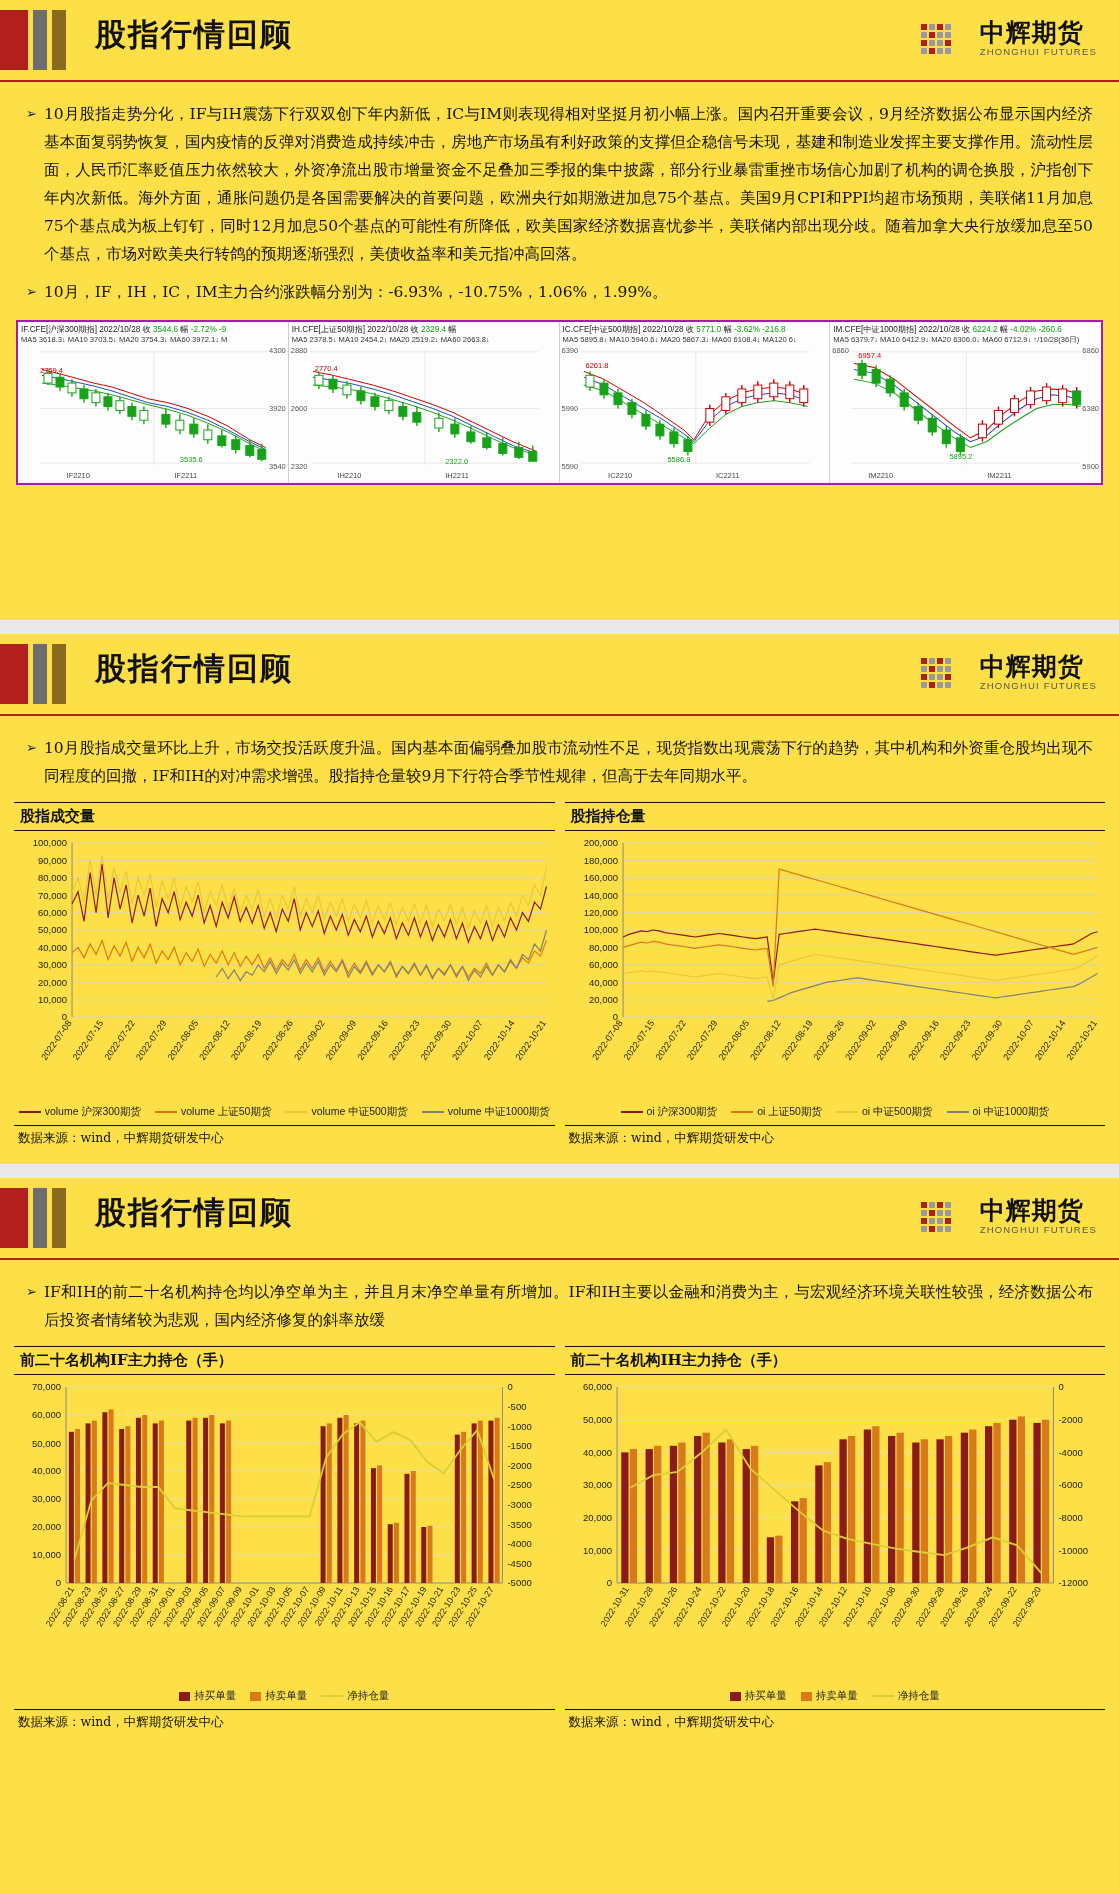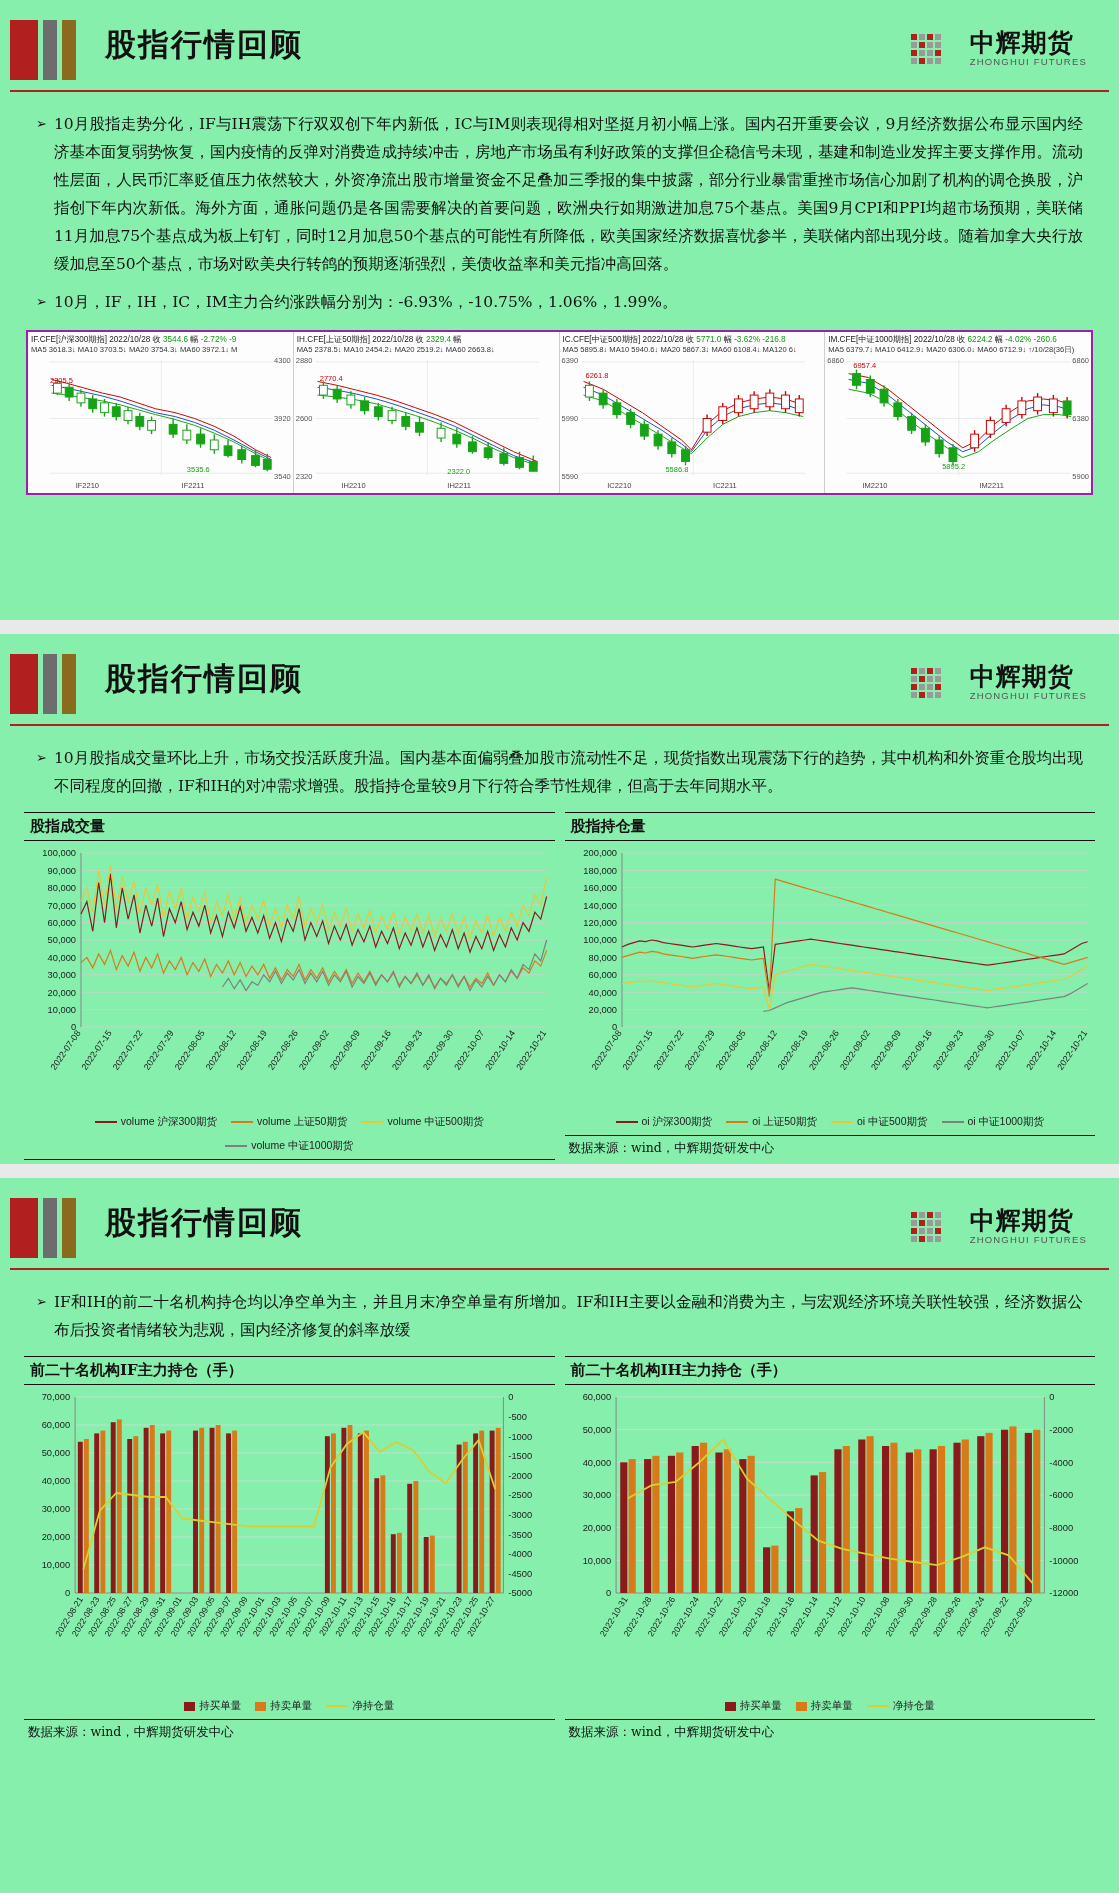--- a/index.html
+++ b/index.html
@@ -5,23 +5,23 @@
   * { box-sizing: border-box; }
   html, body { margin:0; padding:0; }
   body {
     width:1119px;
     background:#e9e9e9;
     font-family:"Liberation Sans", sans-serif;
     color:#1a1a1a;
   }
   .page {
     width:1119px;
-    background:#86efac;
+    background:#fde047;
     position:relative;
-    padding:10px;
+    padding:0;
     margin:0 0 14px 0;
     overflow:hidden;
   }
   .page.p1 { height:620px; }
   .page.p2 { height:530px; }
   .page.p3 { height:735px; }
 
   
   .hdr {
     position:relative;
@@ -247,21 +247,21 @@
           <rect x="172" y="80" width="8" height="10" fill="#17a317" stroke="#17a317"></rect>
           <rect x="186" y="86" width="8" height="10" fill="#fff" stroke="#17a317"></rect>
           <rect x="200" y="92" width="8" height="10" fill="#17a317" stroke="#17a317"></rect>
           <rect x="214" y="96" width="8" height="10" fill="#17a317" stroke="#17a317"></rect>
           <rect x="228" y="102" width="8" height="10" fill="#17a317" stroke="#17a317"></rect>
           <rect x="240" y="106" width="8" height="10" fill="#17a317" stroke="#17a317"></rect>
         </svg>
         <div class="axlabel" style="right:2px; top:0;">4300</div>
         <div class="axlabel" style="right:2px; top:46%;">3920</div>
         <div class="axlabel" style="right:2px; bottom:0;">3540</div>
-        <div class="axlabel" style="left:22px; top:16%; color:#c90000;">2205.5</div>
+        <div class="axlabel" style="left:22px; top:16%; color:#c90000;">2759.4</div>
         <div class="axlabel" style="left:60%; bottom:6%; color:#17a317;">3535.6</div>
       </div>
       <div class="qfoot">
         <span style="left:18%;">IF2210</span>
         <span style="left:58%;">IF2211</span>
       </div>
     </div>
 
     <div class="qpanel" style="left:25%; width:25%;">
       <div class="qhead">

